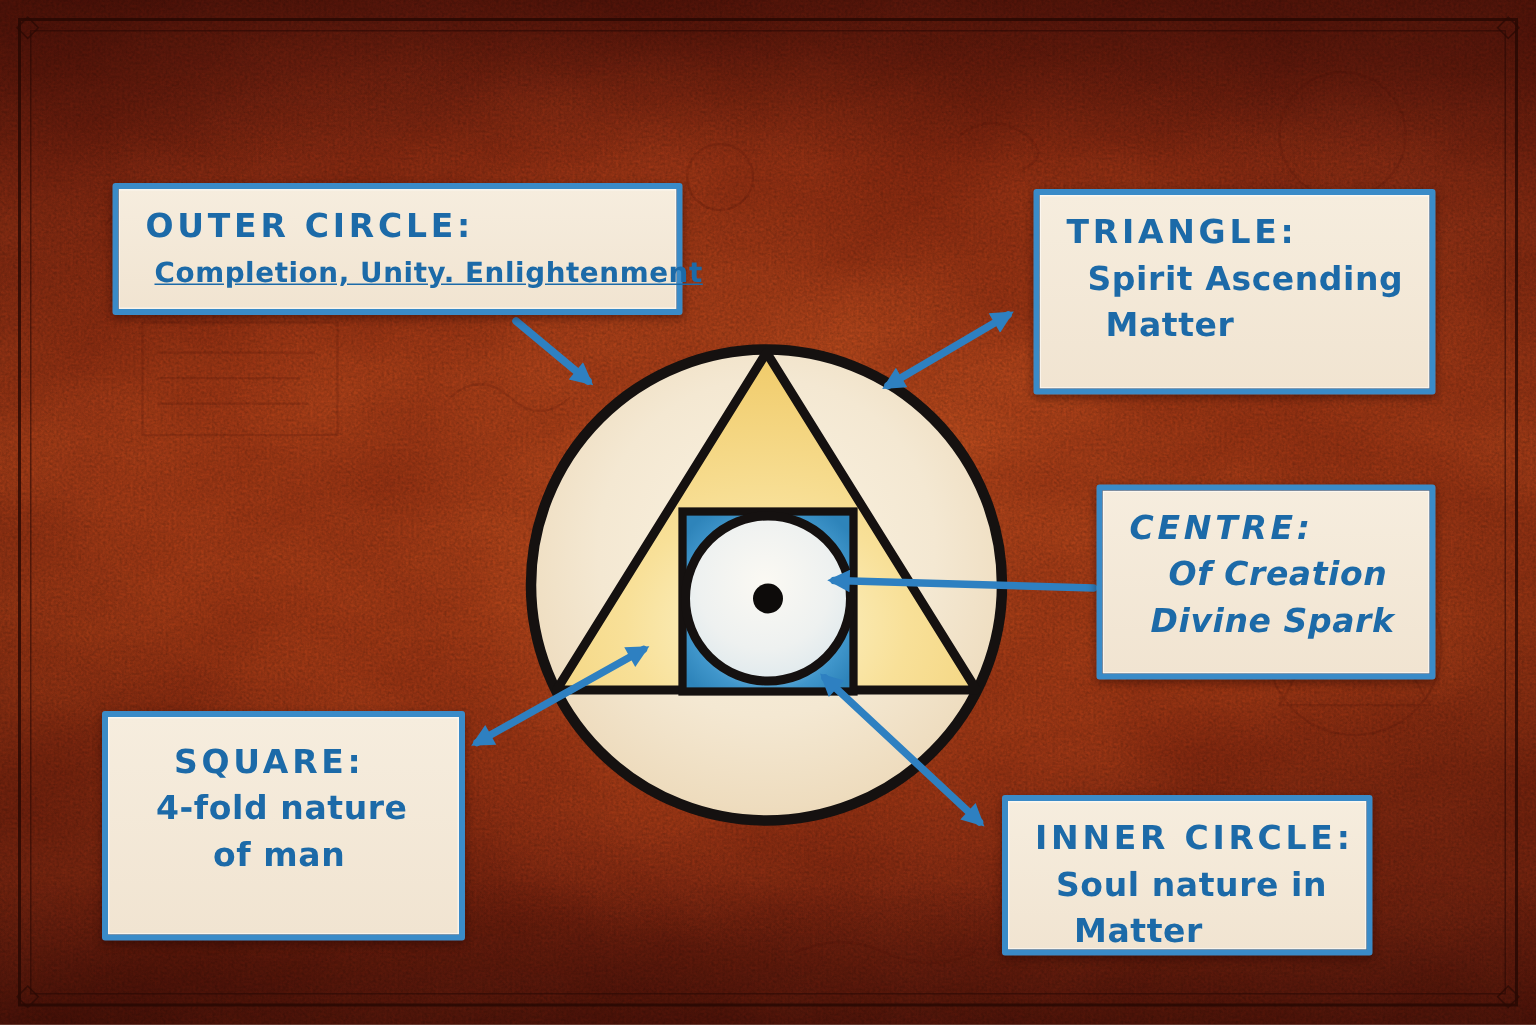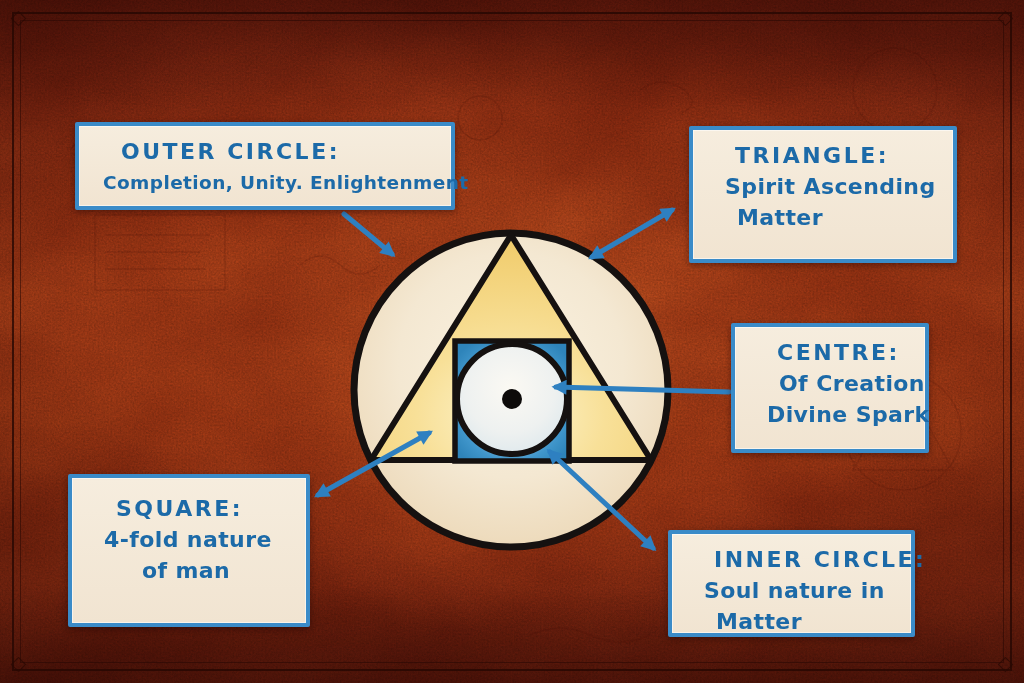--- a/index.html
+++ b/index.html
@@ -30,28 +30,28 @@
   }
   .title .t-mid{font-style:italic;font-size:34px;margin:0 10px;}
   
   .callout{
     position:absolute;box-sizing:border-box;
     background:linear-gradient(180deg,#f6edde 0%,#f1e4d1 100%);
     border:4px solid #3a8bc8;border-radius:2px;
     box-shadow:0 2px 6px rgba(30,5,2,0.45), inset 0 0 0 1px rgba(255,255,255,0.55);
     color:#1c6aa8;padding:11px 18px;
   }
-  .co-heading{font-weight:bold;font-size:22px;letter-spacing:2.5px;line-height:30px;margin-left:24px;white-space:nowrap;}
+  .co-heading{font-weight:bold;font-size:22px;letter-spacing:2.5px;line-height:30px;margin-left:0;white-space:nowrap;}
   .co-line{font-weight:bold;font-size:22px;letter-spacing:0.4px;line-height:31px;white-space:nowrap;}
   .co-line.l1{margin-left:14px;}
   .co-line.l2{margin-left:26px;}
   .cb1{left:75px;top:122px;width:380px;height:88px;}
-  .cb1 .co-line.l1{margin-left:6px;font-size:18.5px;}
+  .cb1 .co-line.l1{margin-left:6px;font-size:18.5px;text-decoration:underline;}
   .cb2{left:689px;top:126px;width:268px;height:137px;}
-  .cb3{left:731px;top:323px;width:198px;height:130px;}
+  .cb3{left:731px;top:323px;width:226px;height:130px;font-style:italic;}
   .cb4{left:68px;top:432px;width:242px;height:153px;padding-top:16px;margin-top:42px;}
   .cb4 .co-heading{margin-left:26px;}
   .cb4 .co-line.l2{margin-left:52px;}
   .cb5{left:668px;top:530px;width:247px;height:107px;}
 </style>
 </head>
 <body>
 
 <div id="canvas">
 

